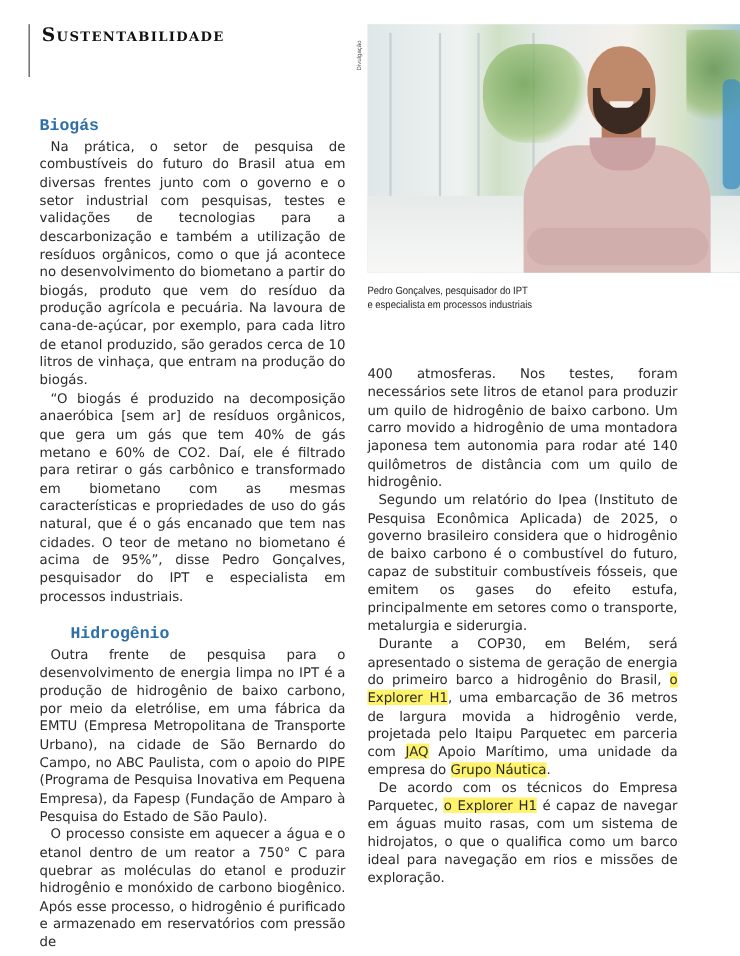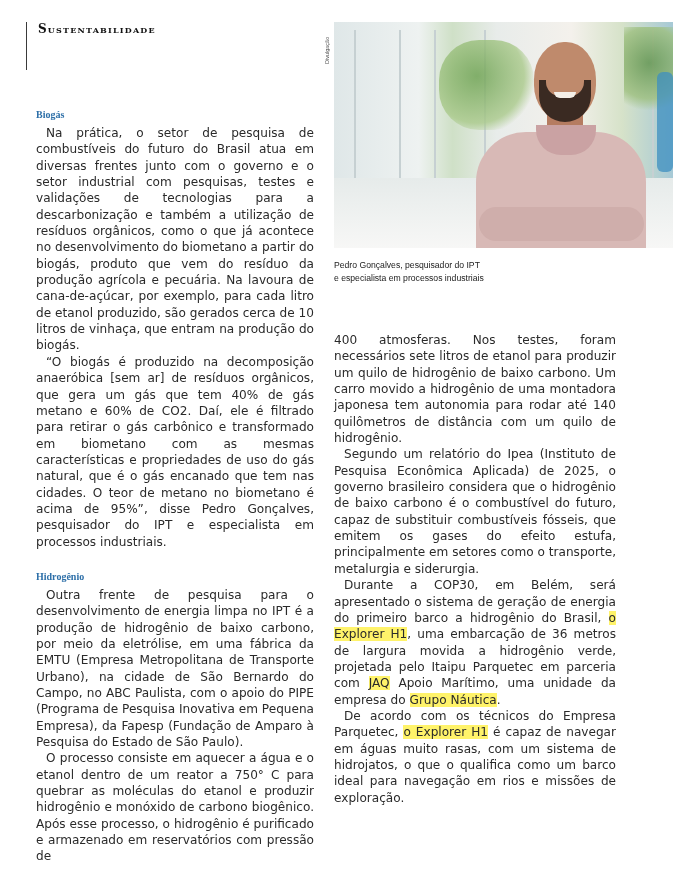--- a/index.html
+++ b/index.html
@@ -1,30 +1,30 @@
 <!DOCTYPE html>
 <html><head>
 <meta charset="utf-8">
 <style>
   html, body { margin: 0; padding: 0; background: #ffffff; }
   body { width: 673px; height: 869px; position: relative; overflow: hidden;
          font-family: "DejaVu Sans", sans-serif; color: #2a2a2a; }
   .header-rule { position: absolute; left: 26px; top: 22px; width: 1px; height: 48px; background: #3a3a3a; }
   .section-title { position: absolute; left: 38px; top: 22px; margin: 0;
-         font-family: "DejaVu Serif", serif; font-weight: bold; font-size: 12px;
+         font-family: "DejaVu Serif", serif; font-weight: bold; font-size: 17px;
          letter-spacing: 1.2px; font-variant: small-caps; color: #111; }
   .col { position: absolute; font-size: 12.1px; line-height: 16.35px; text-align: justify; }
   .col p { margin: 0; text-indent: 10px; }
   .col p.noindent { text-indent: 0; }
   .col p + p { margin-top: 0; }
   .col-left { left: 36px; top: 104px; width: 278px; }
   .col-right { left: 334px; top: 332px; width: 282px; }
-  h2.sub { margin: 2px 0 1px 0; font-family: Liberation Serif, serif; font-weight: bold;
-         font-size: 10px; line-height: 18px; color: #2d6fa8; text-indent: 0; }
-  h2.sub.gap { margin-top: 18px; }
+  h2.sub { margin: 2px 0 1px 0; font-family: Liberation Mono, monospace; font-weight: bold;
+         font-size: 15px; line-height: 18px; color: #2d6fa8; text-indent: 0; }
+  h2.sub.gap { margin-top: 18px; margin-left: 28px; }
   .hl { background: #fff36a; }
   .photo { position: absolute; left: 334px; top: 22px; width: 339px; height: 226px; overflow: hidden;
          background: linear-gradient(90deg, #dfe7e8 0%, #eef2f1 25%, #cfe0c7 35%, #e8ecea 48%, #f4f1ec 70%, #d6e2c9 85%, #a6c9d6 100%); }
   .photo .floor { position: absolute; left: 0; right: 0; bottom: 0; height: 70px;
          background: linear-gradient(180deg, #e6ebea, #f7f7f6); }
   .photo .door { position: absolute; top: 8px; bottom: 60px; width: 2px; background: #c6d0d2; }
   .photo .trees { position: absolute; left: 105px; top: 18px; width: 95px; height: 90px; border-radius: 40px;
          background: radial-gradient(circle at 40% 40%, #6aa04e, #a9c98a 60%, transparent 75%); opacity: .8; }
   .photo .trees2 { position: absolute; left: 290px; top: 5px; width: 50px; height: 90px;
          background: radial-gradient(circle at 50% 40%, #5f9249, #9dbf7e 60%, transparent 80%); opacity: .8; }

